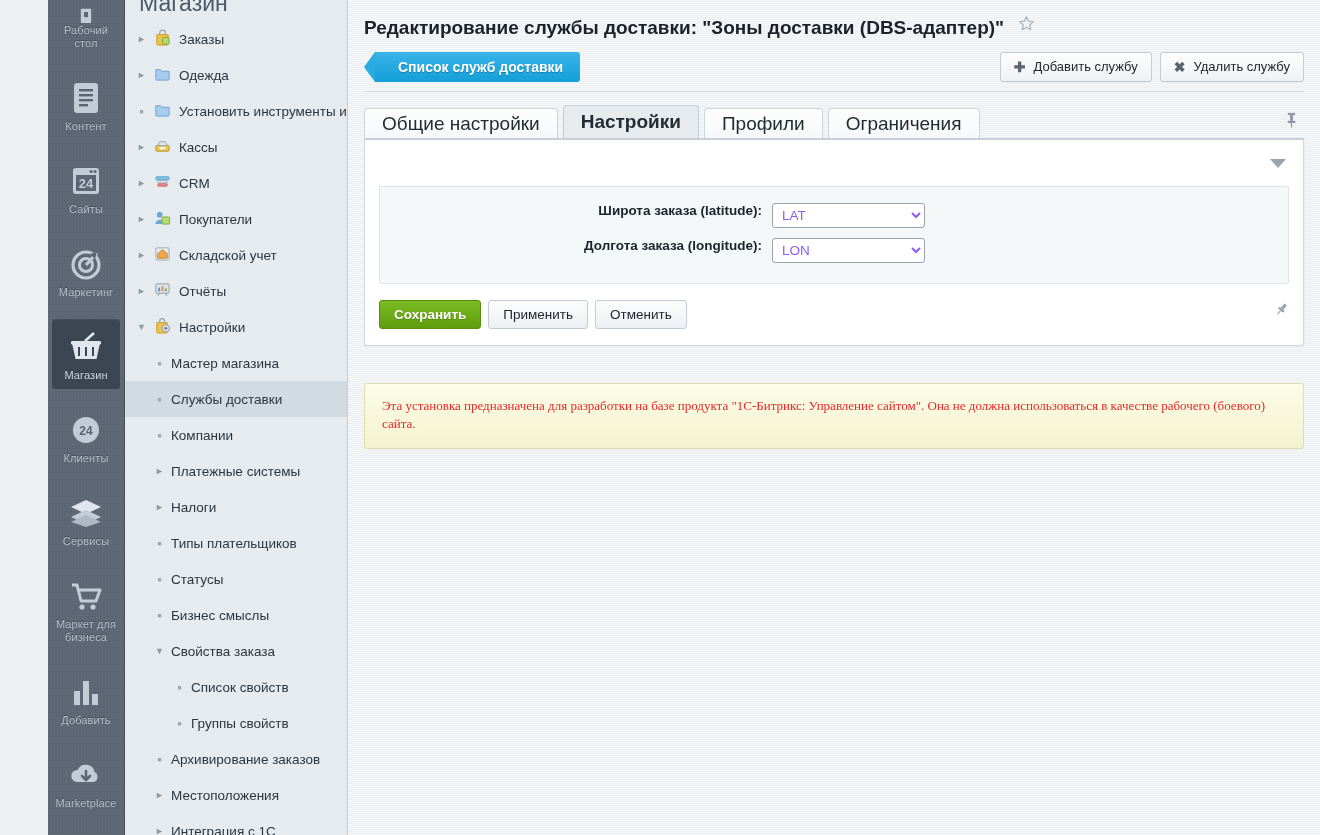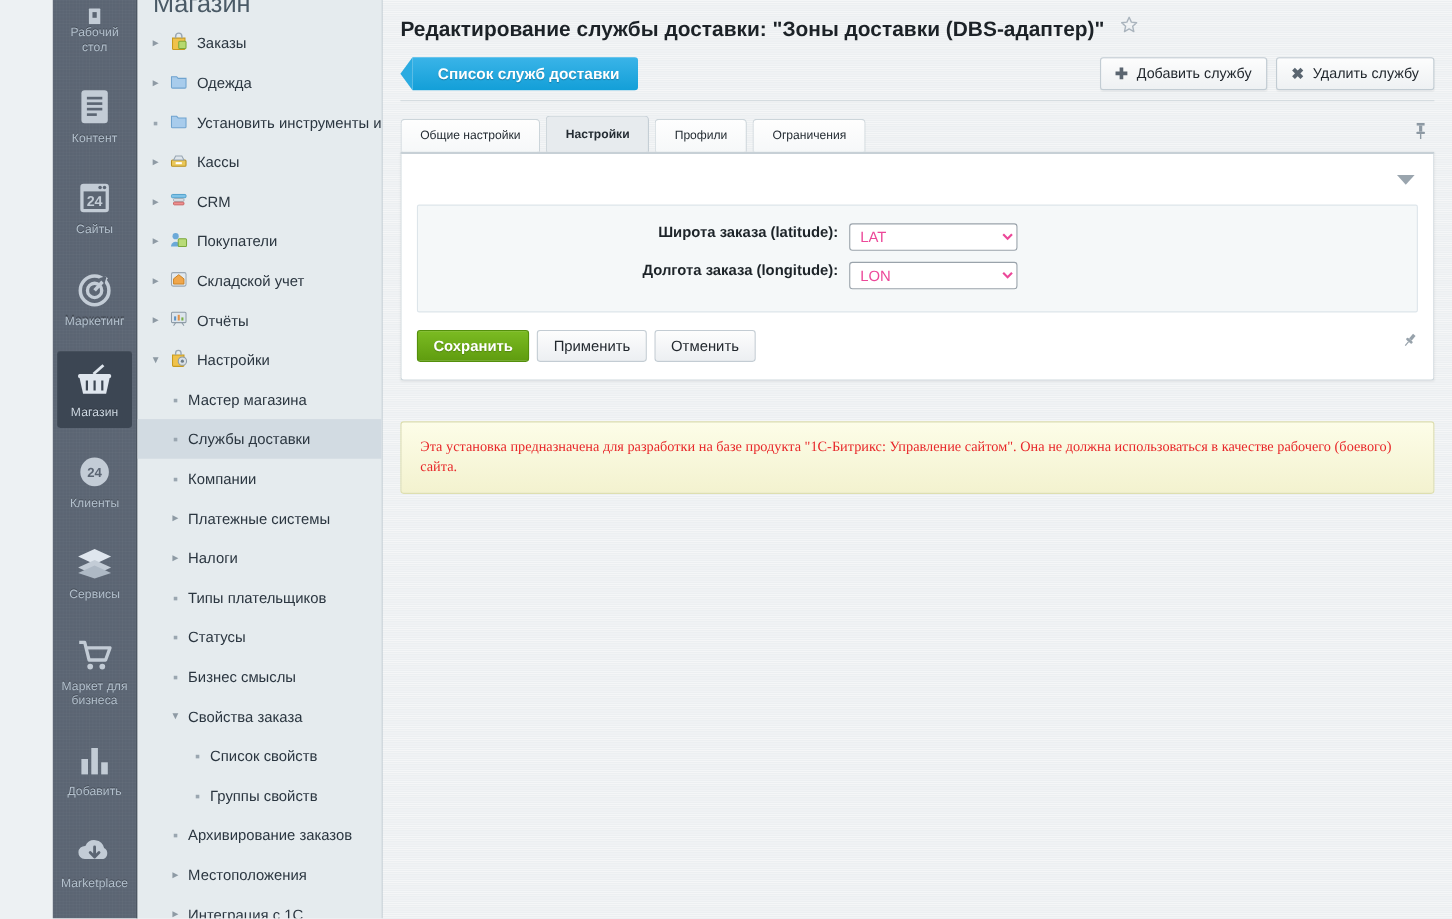--- a/index.html
+++ b/index.html
@@ -179,21 +179,21 @@
   }
   .tb-btn .bi { color: #5a6570; font-size: 14px; font-weight: bold; line-height: 1; }
 
   
   .tabs { display: flex; align-items: flex-end; height: 33px; position: relative; }
   .tab {
     height: 30px;
     line-height: 29px;
     padding: 0 17px;
     margin-right: 5px;
-    font-size: 11px;
+    font-size: 19px;
     color: #242c33;
     background: linear-gradient(#fefefe, #f6f8f9);
     border: 1px solid #ccd5da;
     border-bottom: none;
     border-radius: 4px 4px 0 0;
     cursor: pointer;
     white-space: nowrap;
   }
   .tab.active {
     background: #e7ebee;
@@ -253,21 +253,21 @@
     font-size: 13.5px;
     font-weight: bold;
     color: #1d2429;
     white-space: nowrap;
   }
   .form-select {
     width: 153px;
     height: 25px;
     font-family: "Liberation Sans", sans-serif;
     font-size: 13.5px;
-    color: #ec4899;
+    color: #8b5cf6;
     background: #fff;
     border: 1px solid #9aa3ab;
     border-radius: 3px;
     padding: 0 5px;
     cursor: pointer;
   }
 
   
   .actionbar {
     display: flex;

